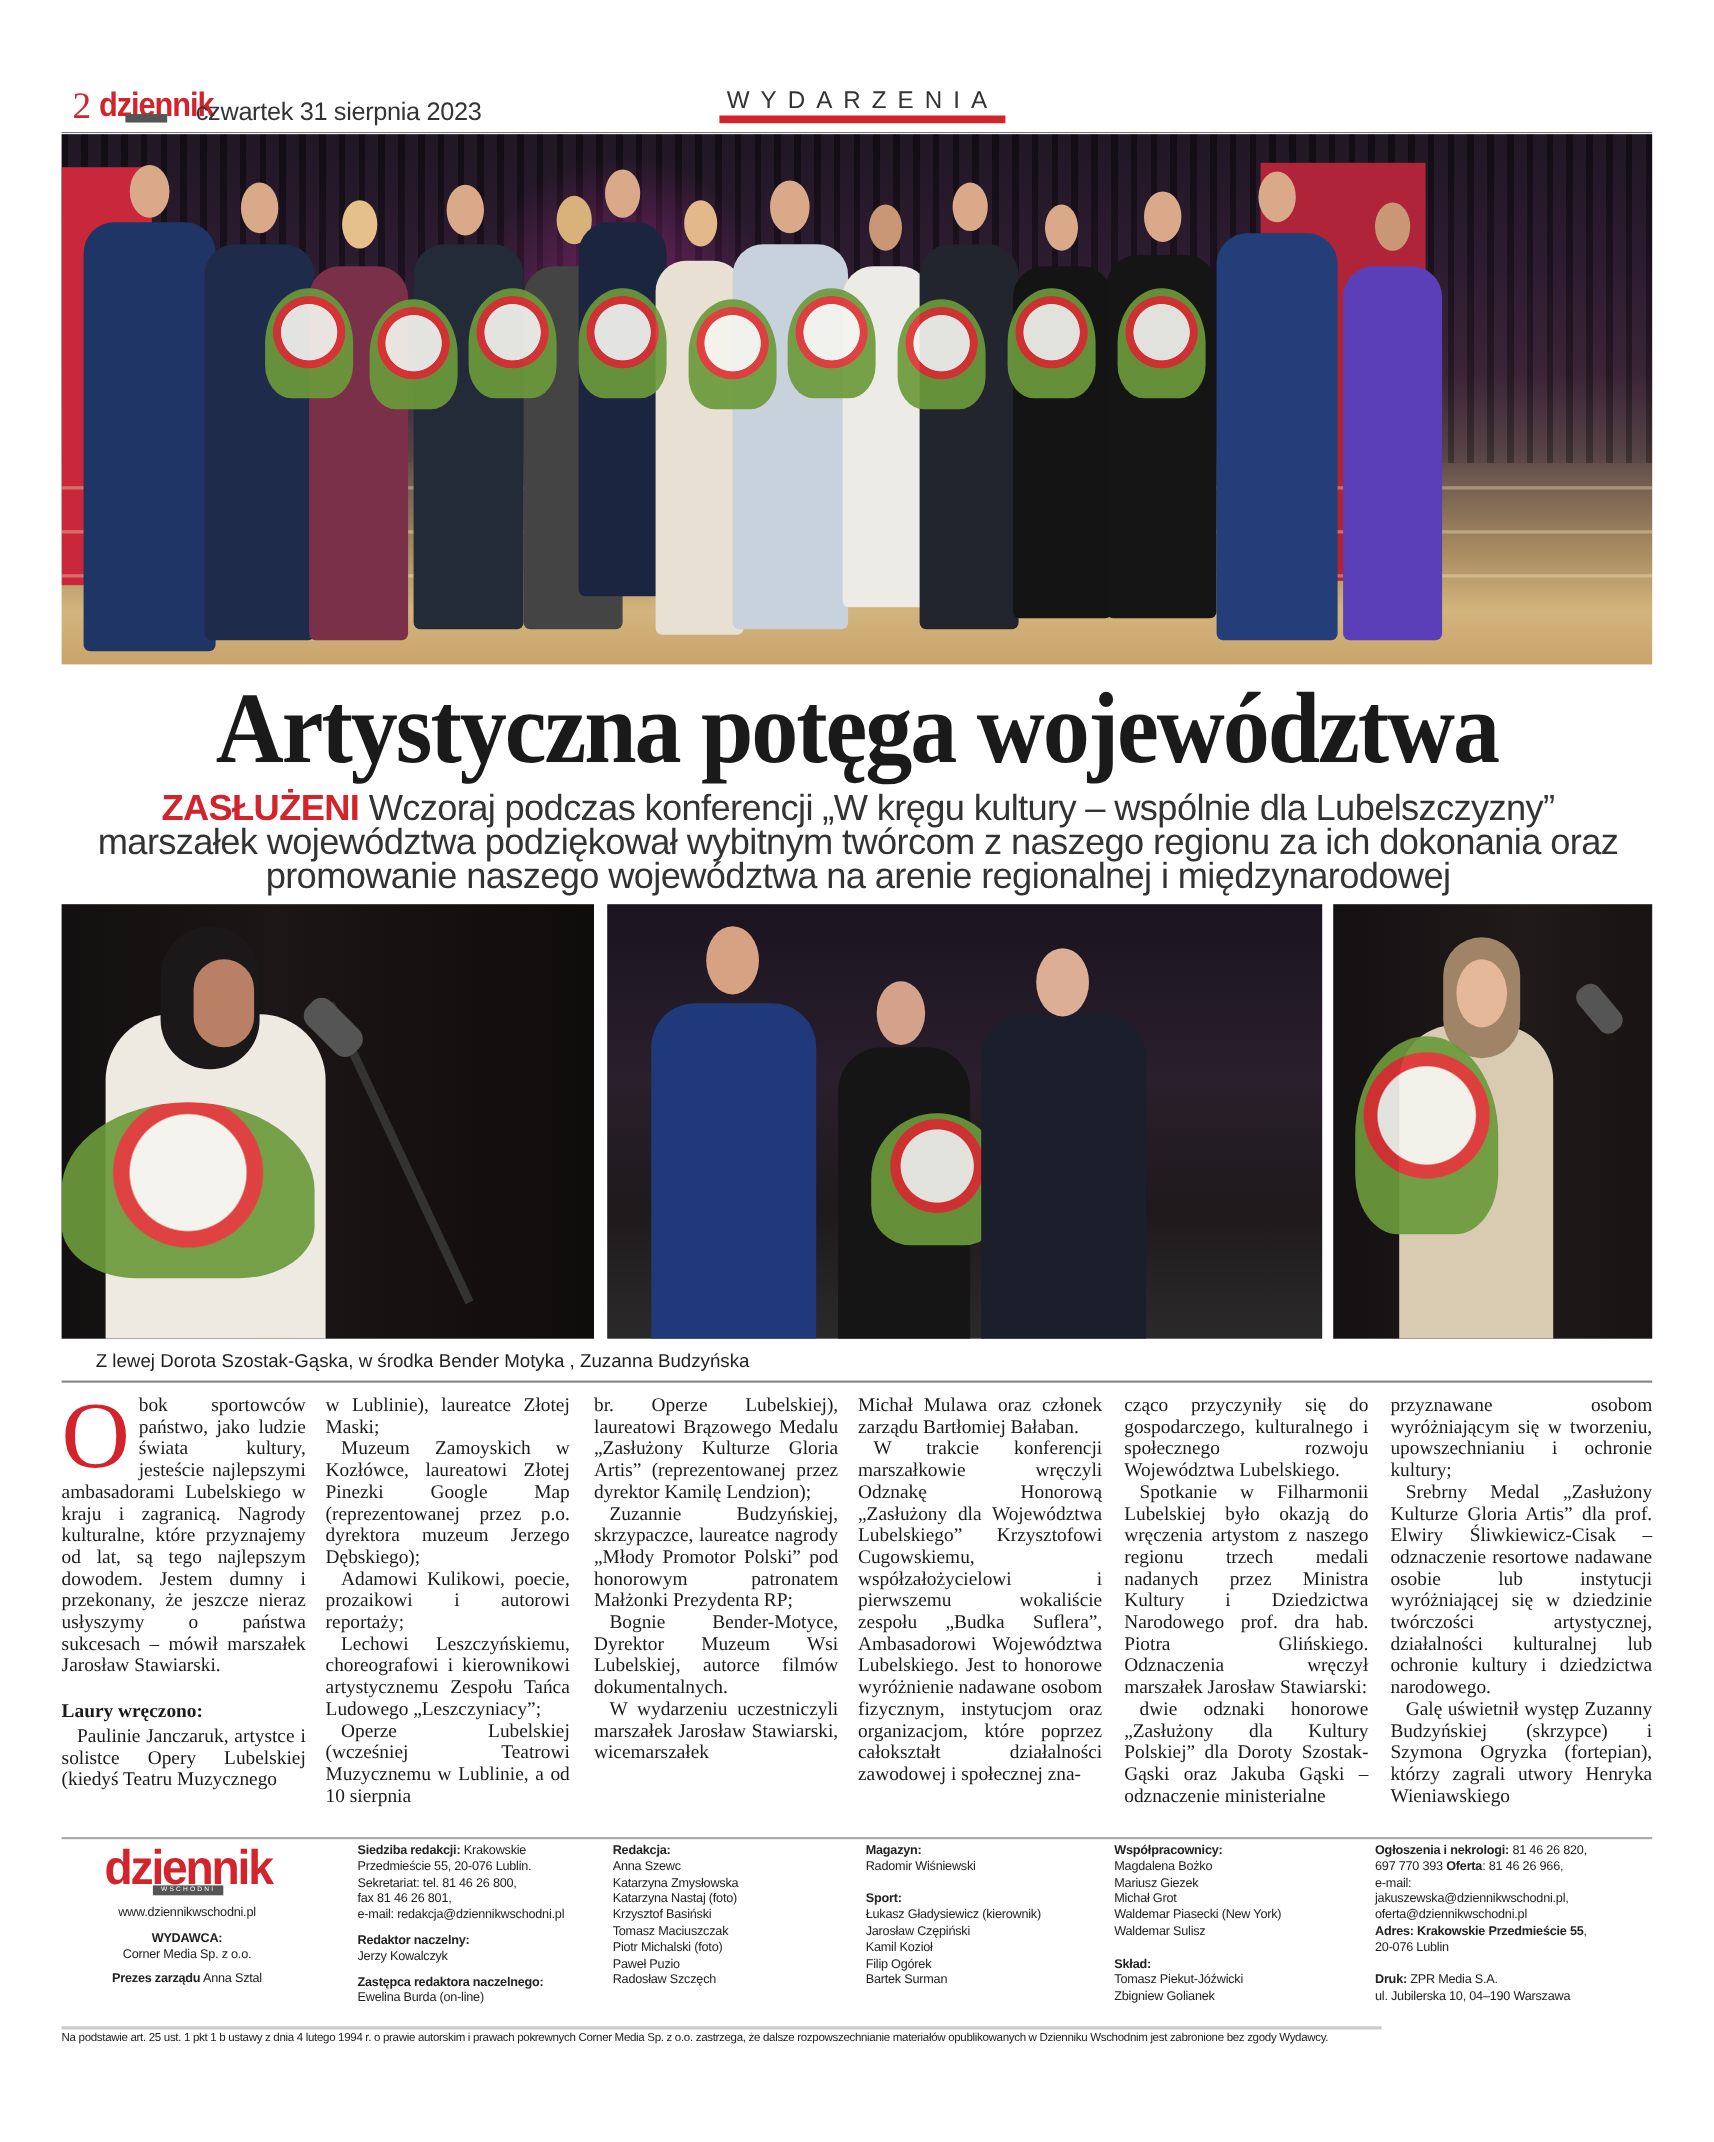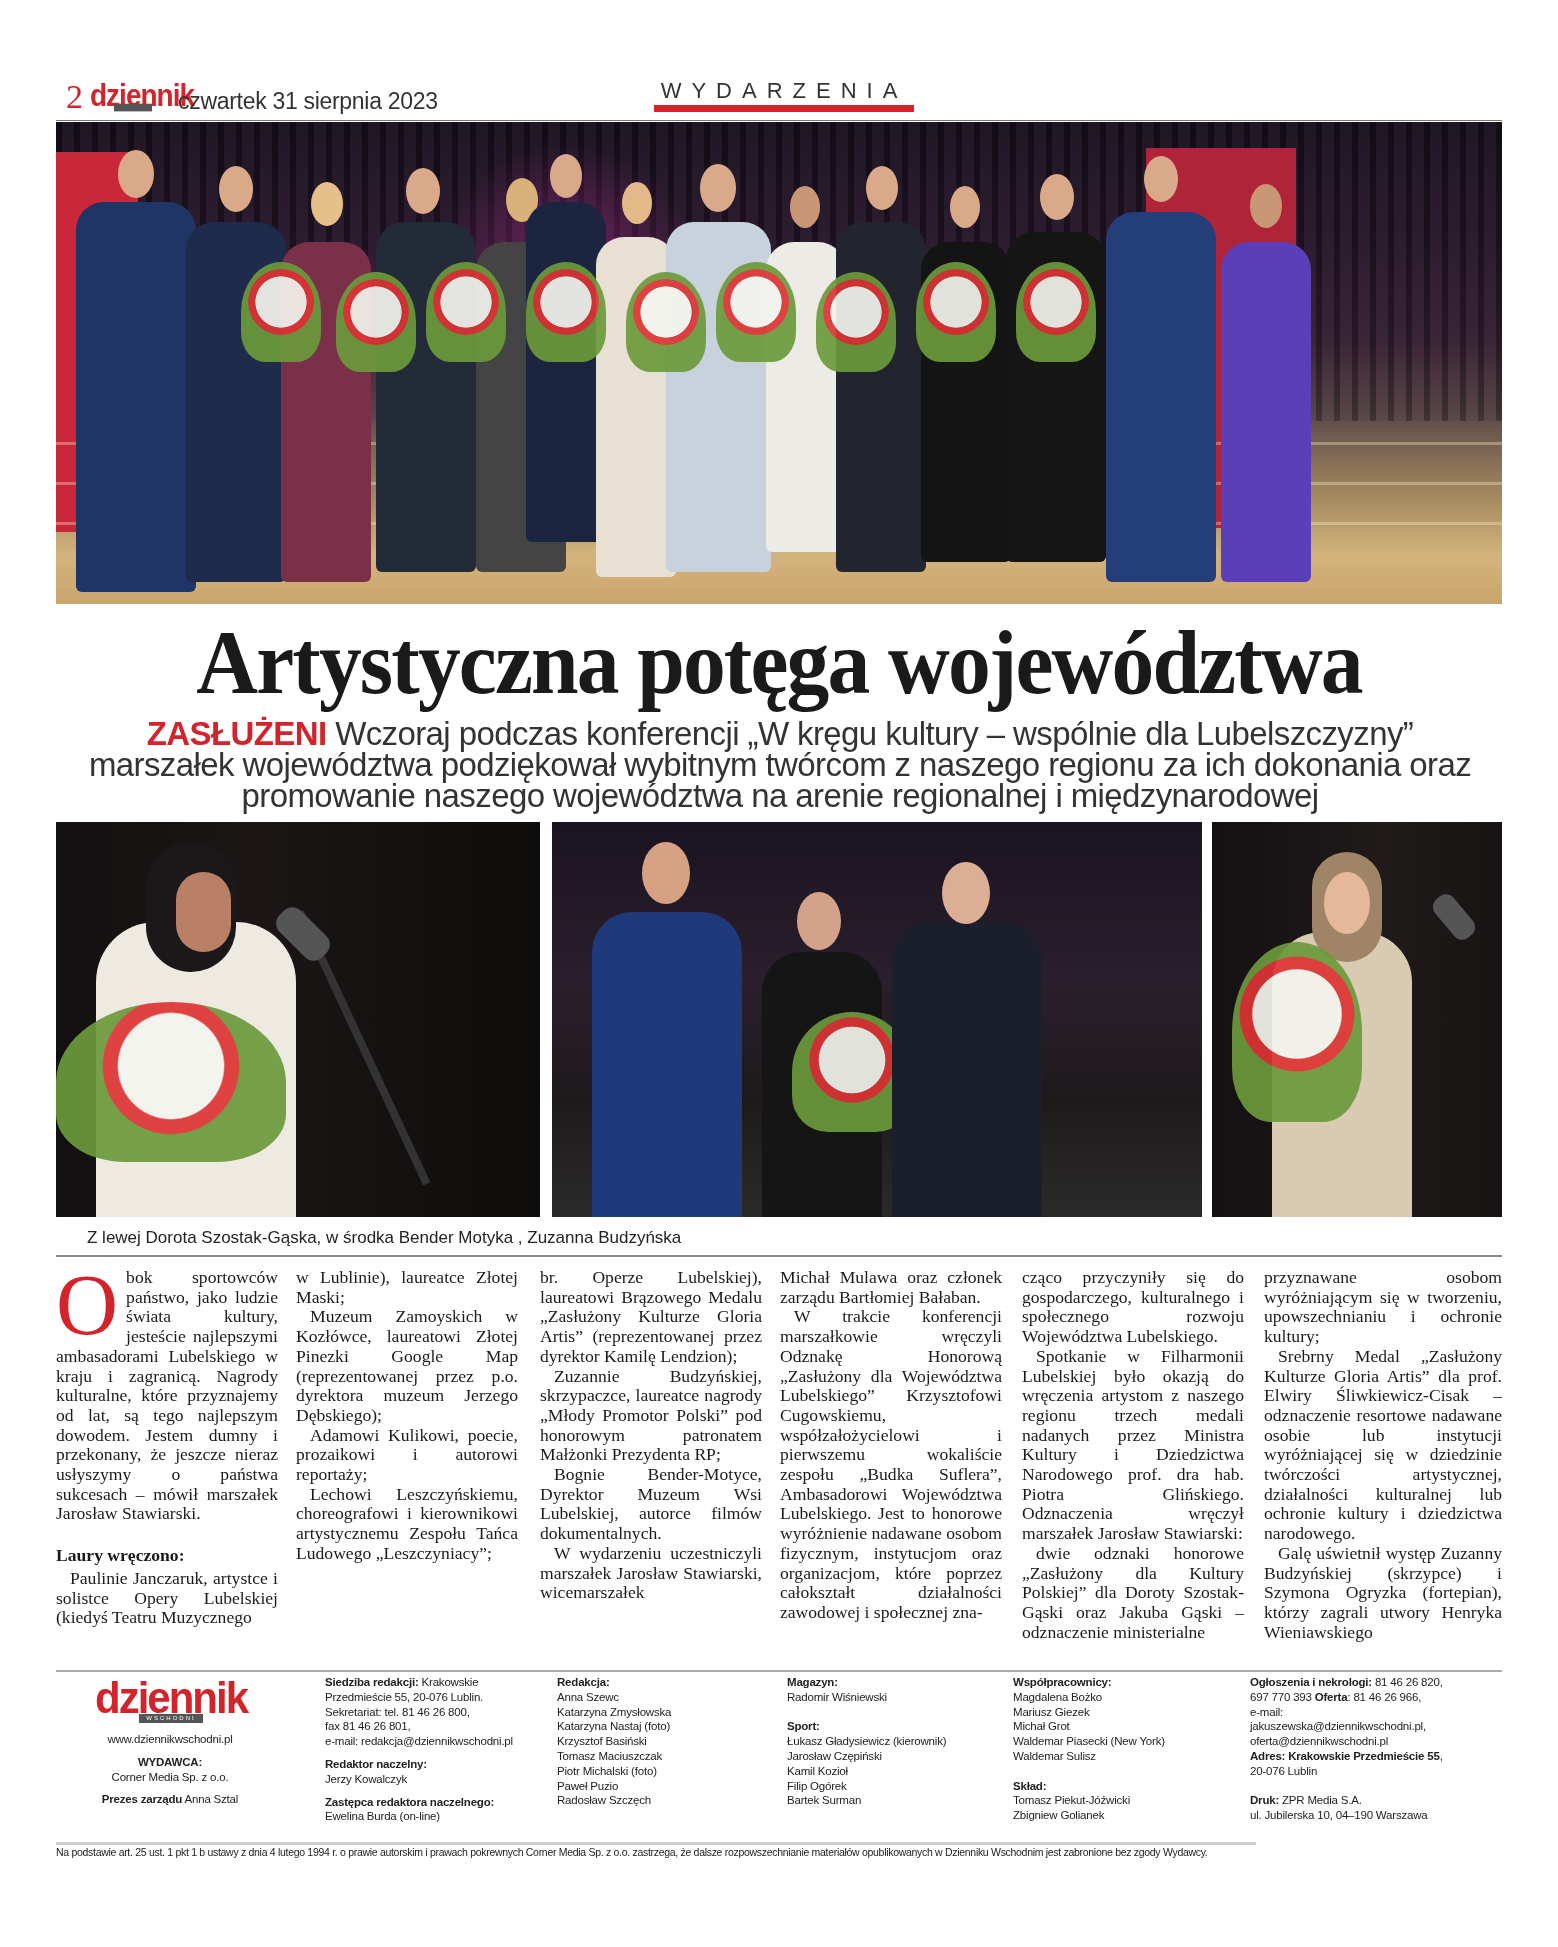--- a/index.html
+++ b/index.html
@@ -157,20 +157,21 @@
 <div class="col c1">
   <p class="noindent"><span class="dropcap">O</span><span>bok sportowców państwo, jako ludzie świata kultury, jesteście najlepszymi ambasadorami Lubelskiego w kraju i zagranicą. Nagrody kulturalne, które przyznajemy od lat, są tego najlepszym dowodem. Jestem dumny i przekonany, że jeszcze nieraz usłyszymy o państwa sukcesach – mówił marszałek Jarosław Stawiarski.</span></p>
   <p class="subhead">Laury wręczono:</p>
   <p>Paulinie Janczaruk, artystce i solistce Opery Lubelskiej (kiedyś Teatru Muzycznego</p>
 </div>
 <div class="col c2">
   <p class="noindent">w Lublinie), laureatce Złotej Maski;</p>
   <p>Muzeum Zamoyskich w Kozłówce, laureatowi Złotej Pinezki Google Map (reprezentowanej przez p.o. dyrektora muzeum Jerzego Dębskiego);</p>
   <p>Adamowi Kulikowi, poecie, prozaikowi i autorowi reportaży;</p>
   <p>Lechowi Leszczyńskiemu, choreografowi i kierownikowi artystycznemu Zespołu Tańca Ludowego „Leszczyniacy”;</p>
+  <p>Operze Lubelskiej (wcześniej Teatrowi Muzycznemu w Lublinie, a od 10 sierpnia</p>
 </div>
 <div class="col c3">
   <p class="noindent">br. Operze Lubelskiej), laureatowi Brązowego Medalu „Zasłużony Kulturze Gloria Artis” (reprezentowanej przez dyrektor Kamilę Lendzion);</p>
   <p>Zuzannie Budzyńskiej, skrzypaczce, laureatce nagrody „Młody Promotor Polski” pod honorowym patronatem Małżonki Prezydenta RP;</p>
   <p>Bognie Bender-Motyce, Dyrektor Muzeum Wsi Lubelskiej, autorce filmów dokumentalnych.</p>
   <p>W wydarzeniu uczestniczyli marszałek Jarosław Stawiarski, wicemarszałek</p>
 </div>
 <div class="col c4">
   <p class="noindent">Michał Mulawa oraz członek zarządu Bartłomiej Bałaban.</p>
   <p>W trakcie konferencji marszałkowie wręczyli Odznakę Honorową „Zasłużony dla Województwa Lubelskiego” Krzysztofowi Cugowskiemu, współzałożycielowi i pierwszemu wokaliście zespołu „Budka Suflera”, Ambasadorowi Województwa Lubelskiego. Jest to honorowe wyróżnienie nadawane osobom fizycznym, instytucjom oraz organizacjom, które poprzez całokształt działalności zawodowej i społecznej zna-</p>

